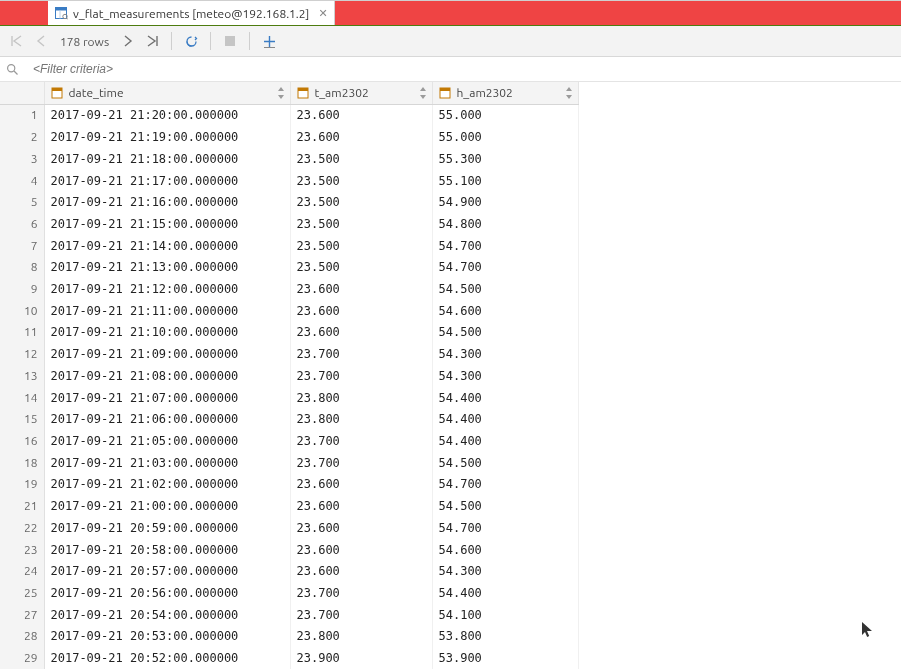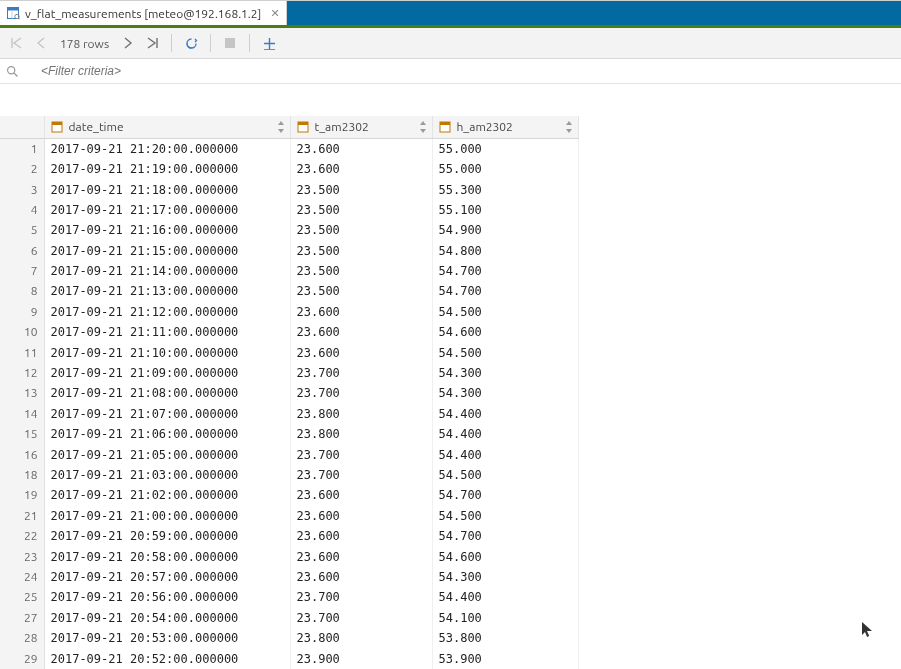--- a/index.html
+++ b/index.html
@@ -19,22 +19,23 @@
     flex-direction: column;
     border-top: 1px solid #cfcfcf;
     box-sizing: border-box;
     position: relative;
   }
   
   .tab-strip {
     height: 24px;
     display: flex;
     align-items: stretch;
-    background: #0369a1;
-    border-bottom: 3px solid #4d7c0f;
+    background: #ef4444;
+    border-bottom: 1px solid #4d7c0f;
+    padding-left: 48px;
   }
   .tab {
     display: flex;
     align-items: center;
     padding: 0 6px 0 6px;
     background: #fff;
     border-right: 1px solid #cfcfcf;
     gap: 5px;
   }
   .tab .icon {
@@ -85,21 +86,21 @@
     margin: 0 4px;
   }
   
   .filter-row {
     height: 24px;
     display: flex;
     align-items: center;
     padding: 0 6px;
     border-bottom: 1px solid #e4e4e4;
     background: #fff;
-    gap: 20px;
+    gap: 12px;
   }
   .filter-row .mag {
     color: #999;
     font-size: 12px;
     display:flex;
   }
   .filter-input {
     border: none;
     outline: none;
     font-size: 12px;
@@ -112,21 +113,20 @@
   .grid-wrap {
     flex: 1;
     display: flex;
     overflow: hidden;
     background:#fff;
   }
   .grid {
     border-collapse: collapse;
     width: 562px;
     table-layout: fixed;
-    margin-top: 32px;
   }
   .grid th, .grid td {
     height: 18px;
     line-height: 18px;
     box-sizing: border-box;
     white-space: nowrap;
     text-align: left;
     font-size: 12px;
   }
   .grid thead th {

